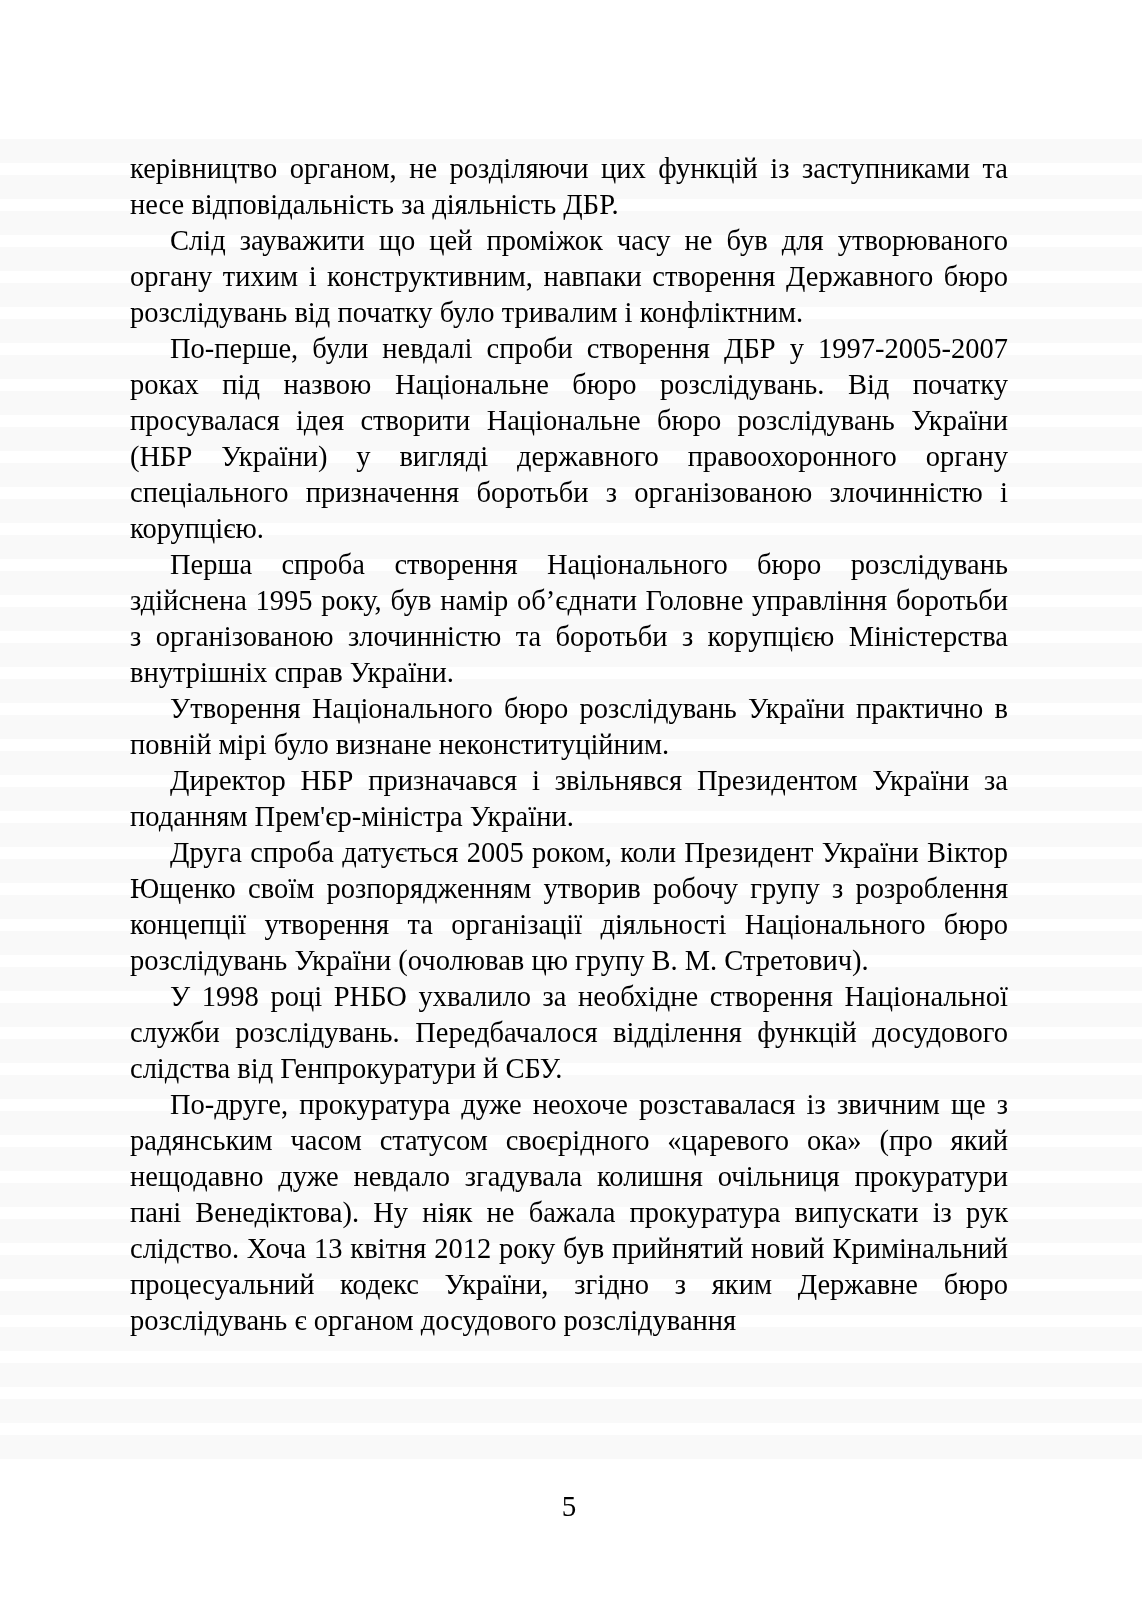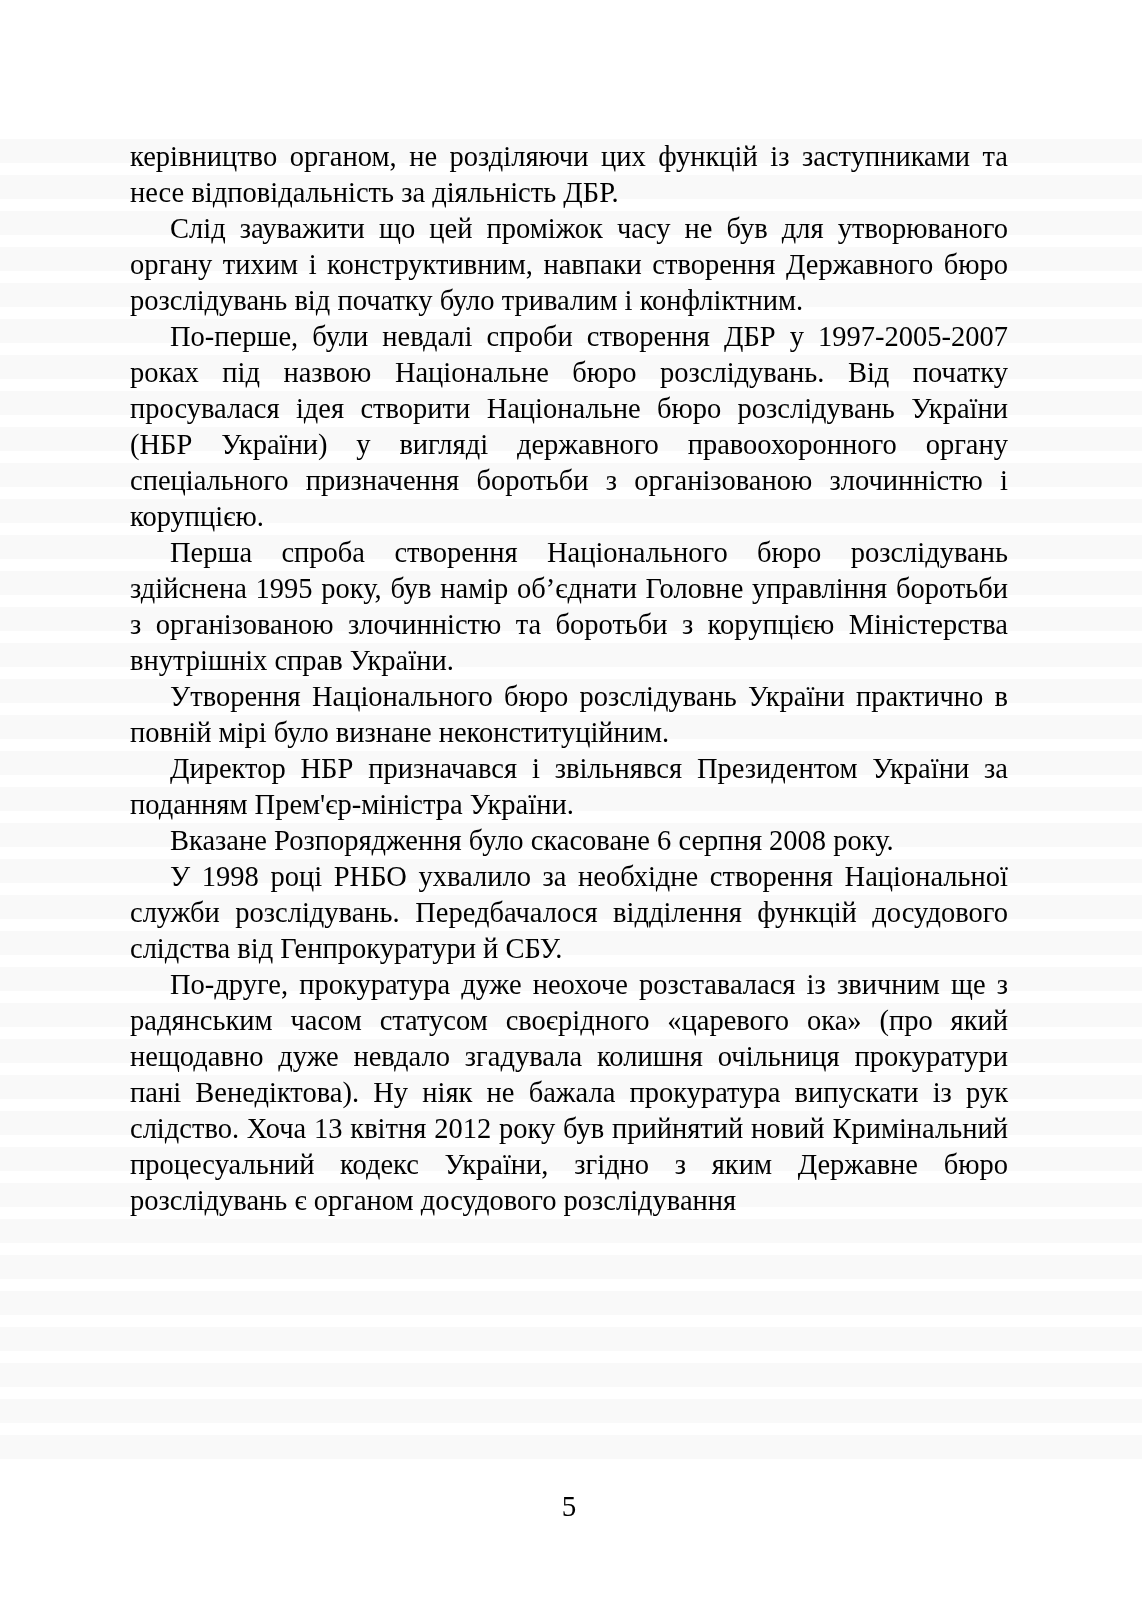--- a/index.html
+++ b/index.html
@@ -38,20 +38,21 @@
     text-align: justify;
     text-justify: inter-word;
   }
   .text-block p {
     margin: 0;
     padding: 0;
     text-indent: 40px;
   }
   .text-block p.no-indent {
     text-indent: 0;
+    margin-top: 12px;
   }
   .page-number {
     position: absolute;
     left: 130px;
     top: 1488px;
     width: 878px;
     text-align: center;
     font-size: 29px;
     line-height: 36px;
   }
@@ -61,18 +62,18 @@
 
 <div class="page">
   <div class="scan-texture"></div>
   <div class="text-block">
       <p class="no-indent">керівництво органом, не розділяючи цих функцій із заступниками та несе відповідальність за діяльність ДБР.</p>
       <p>Слід зауважити що цей проміжок часу не був для утворюваного органу тихим і конструктивним, навпаки створення Державного бюро розслідувань від початку було тривалим і конфліктним.</p>
       <p>По-перше, були невдалі спроби створення ДБР у 1997-2005-2007 роках під назвою Національне бюро розслідувань. Від початку просувалася ідея створити Національне бюро розслідувань України (НБР України) у вигляді державного правоохоронного органу спеціального призначення боротьби з організованою злочинністю і корупцією.</p>
       <p>Перша спроба створення Національного бюро розслідувань здійснена 1995 року, був намір об’єднати Головне управління боротьби з організованою злочинністю та боротьби з корупцією Міністерства внутрішніх справ України.</p>
       <p>Утворення Національного бюро розслідувань України практично в повній мірі було визнане неконституційним.</p>
       <p>Директор НБР призначався і звільнявся Президентом України за поданням Прем'єр-міністра України.</p>
-      <p>Вказане Розпорядження було скасоване 6 серпня 2008 року.</p>
+      <p>Друга спроба датується 2005 роком, коли Президент України Віктор Ющенко своїм розпорядженням утворив робочу групу з розроблення концепції утворення та організації діяльності Національного бюро розслідувань України (очолював цю групу В. М. Стретович).</p>
       <p>У 1998 році РНБО ухвалило за необхідне створення Національної служби розслідувань. Передбачалося відділення функцій досудового слідства від Генпрокуратури й СБУ.</p>
       <p>По-друге, прокуратура дуже неохоче розставалася із звичним ще з радянським часом статусом своєрідного «царевого ока» (про який нещодавно дуже невдало згадувала колишня очільниця прокуратури пані Венедіктова). Ну ніяк не бажала прокуратура випускати із рук слідство. Хоча 13 квітня 2012 року був прийнятий новий Кримінальний процесуальний кодекс України, згідно з яким Державне бюро розслідувань є органом досудового розслідування</p>
     </div>
   <div class="page-number">5</div>
 </div>
 
 </body></html>

